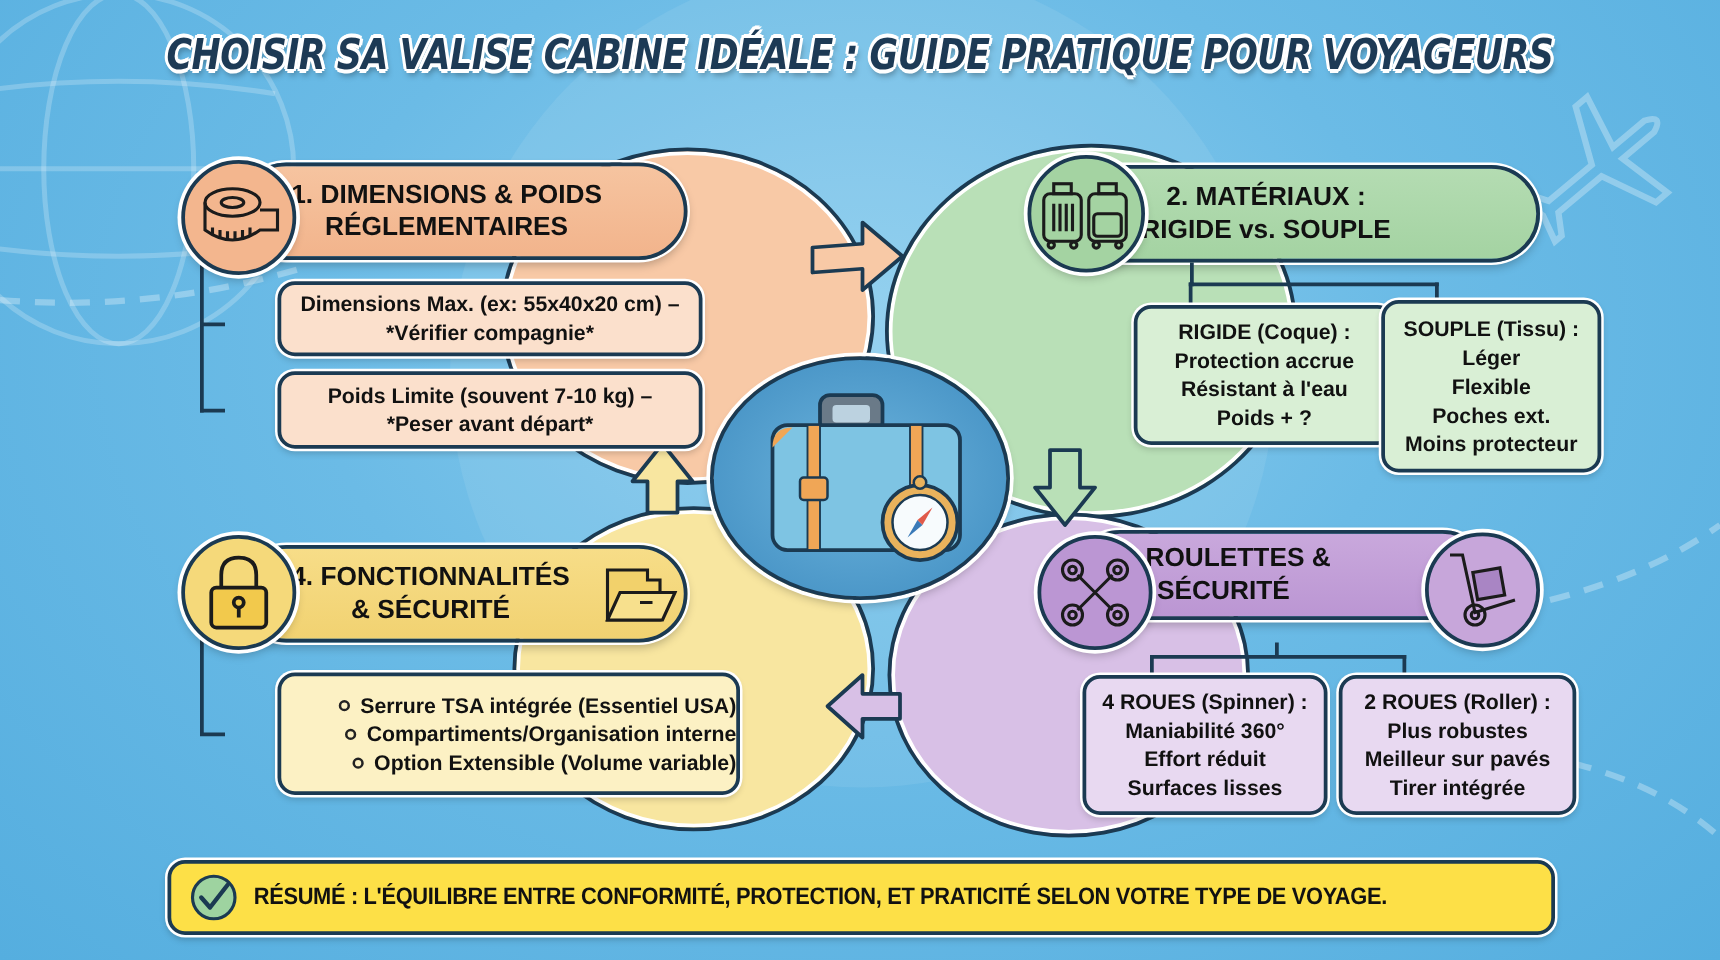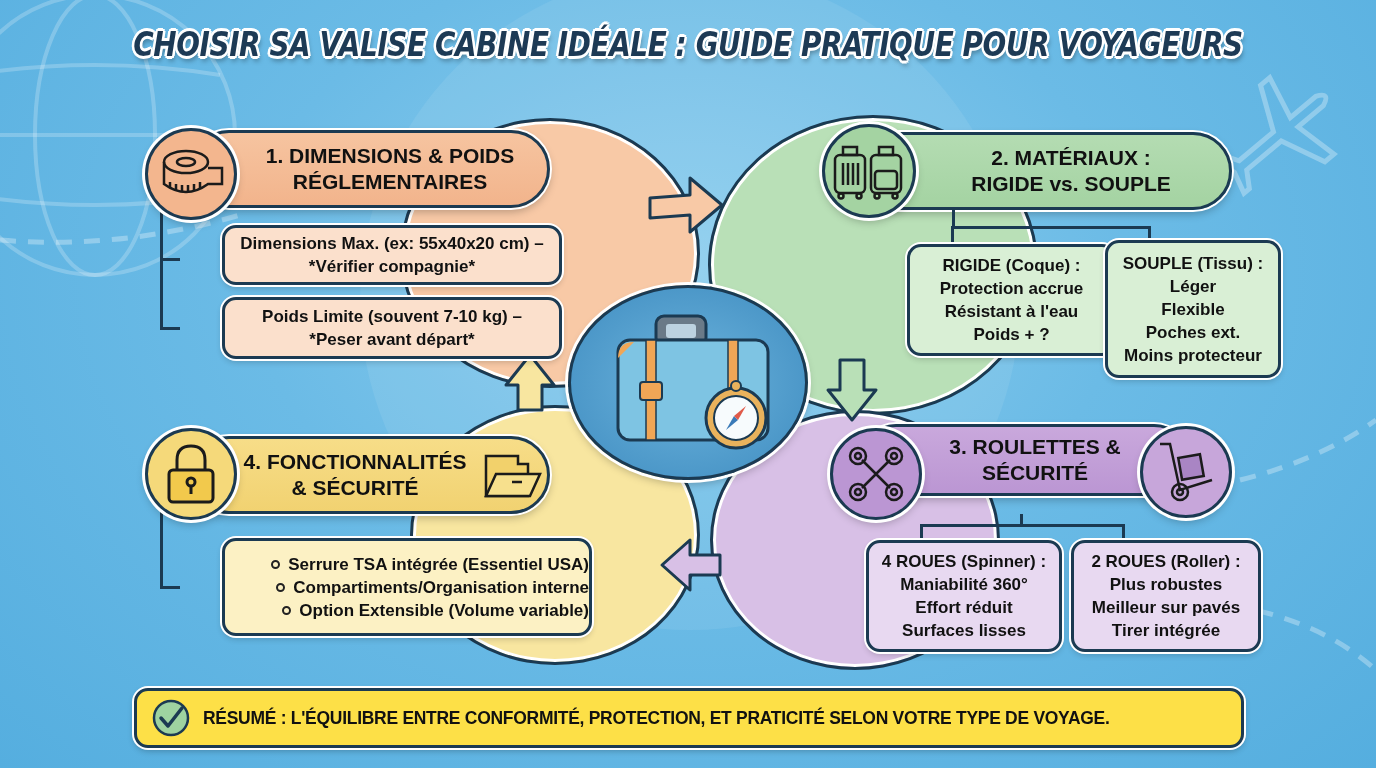--- a/index.html
+++ b/index.html
@@ -17,21 +17,21 @@
     font-size: 34px; letter-spacing: -0.5px; color: #1d3a55;
     text-shadow: -2px -2px 0 #fff, 2px -2px 0 #fff, -2px 2px 0 #fff, 2px 2px 0 #fff,
                  0 3px 0 #fff, 0 -3px 0 #fff, 3px 0 0 #fff, -3px 0 0 #fff, 2px 5px 6px rgba(0,0,0,.35);
     transform: scaleX(0.82); transform-origin: center;
   }
   .blob { position: absolute; border-radius: 50%; border: 3px solid #1b3a52;
           box-shadow: 0 0 0 3px #fff inset; }
   .header-pill {
     position: absolute; border: 3px solid #1b3a52; border-radius: 40px;
     box-shadow: 0 0 0 2px #fff, 0 4px 8px rgba(0,0,0,.25);
-    display: flex; align-items: center; justify-content: center; text-align: center;
+    display: flex; align-items: center; justify-content: flex-start; text-align: center;
     font-weight: bold; font-size: 21px; line-height: 26px; color: #111;
   }
   .icon-circle {
     position: absolute; border-radius: 50%; border: 3px solid #1b3a52;
     box-shadow: 0 0 0 3px #fff, 0 4px 8px rgba(0,0,0,.25);
     display: flex; align-items: center; justify-content: center;
   }
   .box {
     position: absolute; border: 3px solid #1b3a52; border-radius: 14px;
     box-shadow: 0 0 0 2px #fff, 0 3px 6px rgba(0,0,0,.2);

